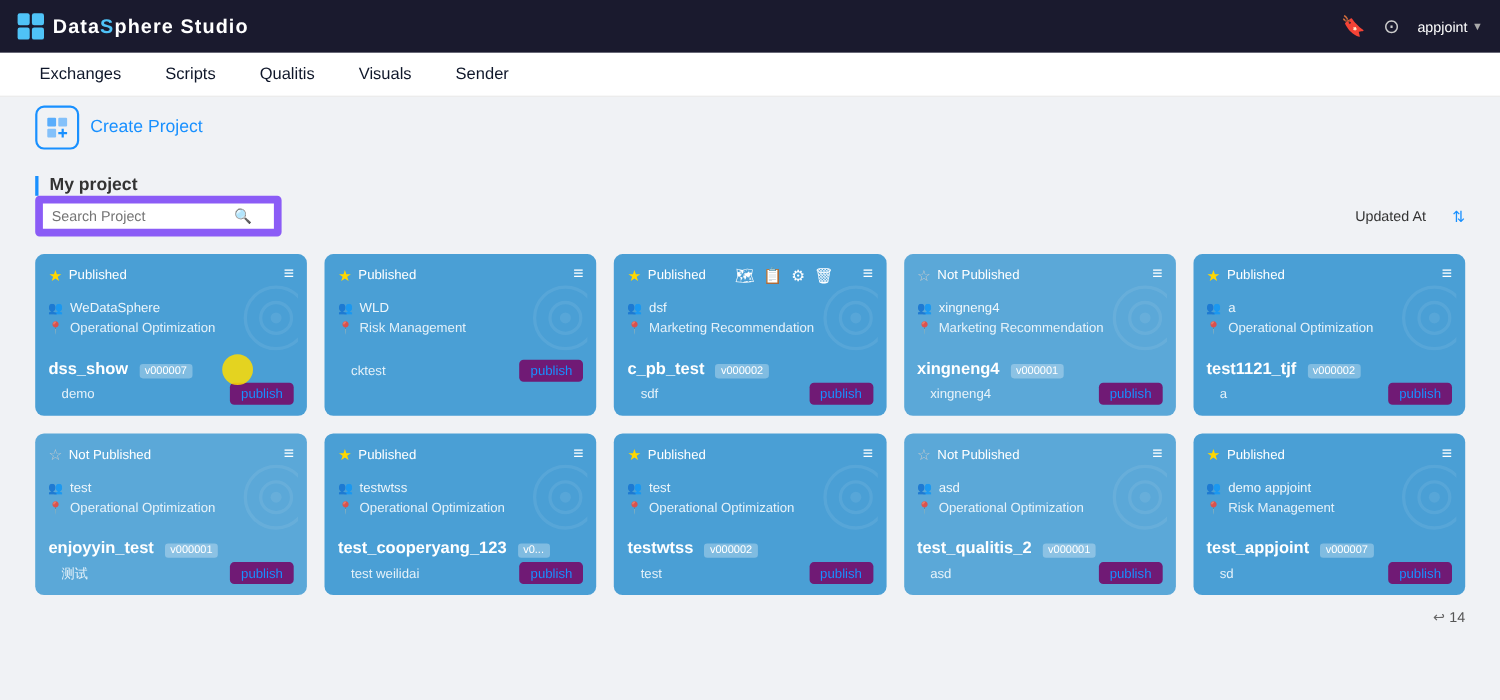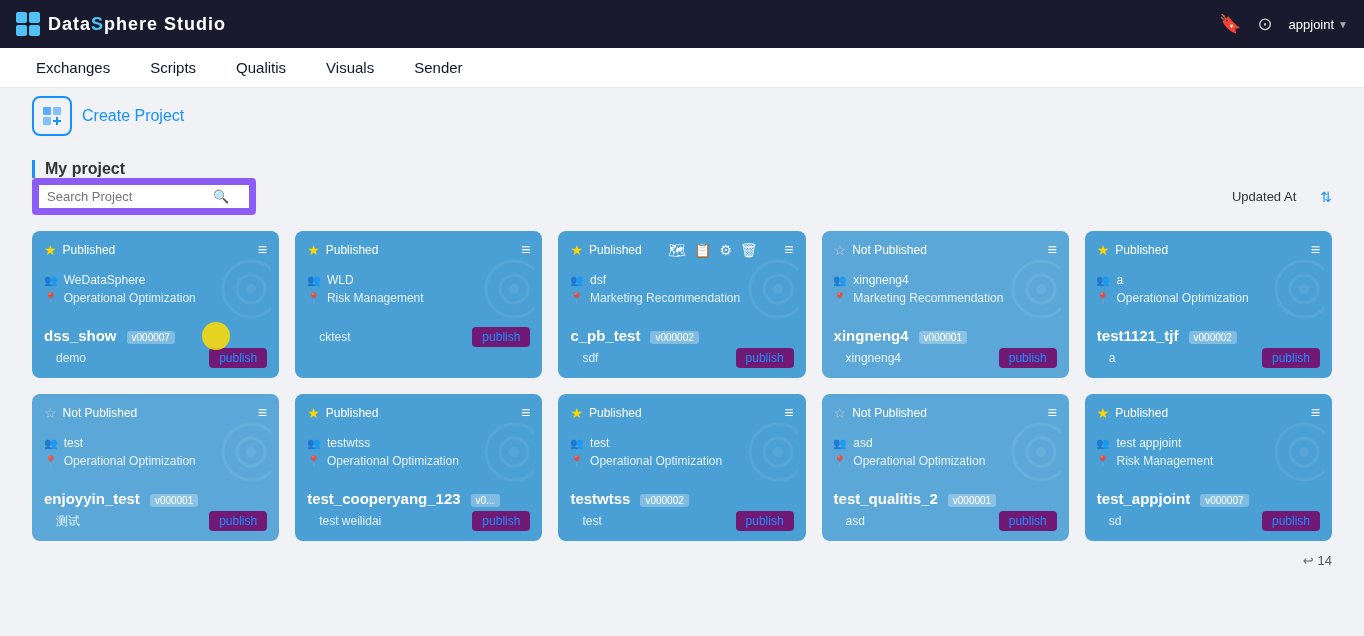--- a/index.html
+++ b/index.html
@@ -716,21 +716,21 @@
       <div class="card-body">
         <div class="card-bg-icon">
           <svg width="70" height="60" viewBox="0 0 70 60" fill="none" opacity="0.3">
             <circle cx="50" cy="30" r="28" stroke="white" stroke-width="3" fill="none"></circle>
             <circle cx="50" cy="30" r="14" stroke="white" stroke-width="3" fill="none"></circle>
             <circle cx="50" cy="30" r="5" fill="white"></circle>
           </svg>
         </div>
         <div class="card-user-row">
           <span class="card-user-icon">👥</span>
-          <span>test appjoint</span>
+          <span>demo appjoint</span>
         </div>
         <div class="card-category-row">
           <span class="card-category-icon">📍</span>
           <span>Risk Management</span>
         </div>
       </div>
       <div class="card-name-row">
         <span class="card-name">test_appjoint</span>
         <span class="card-version">v000007</span>
       </div>

